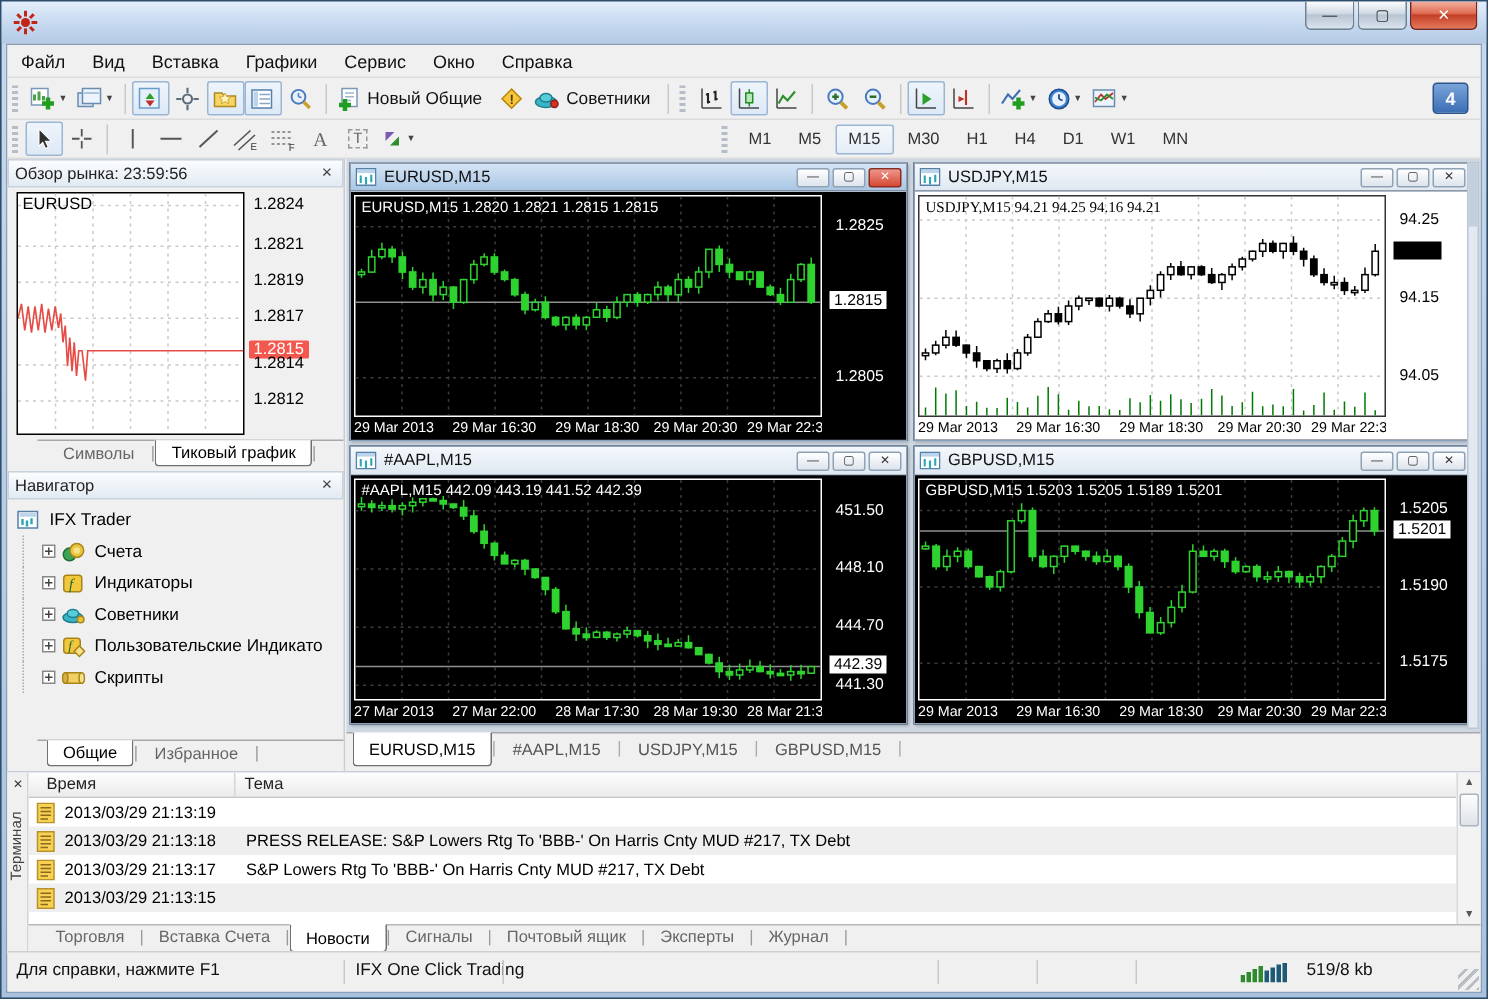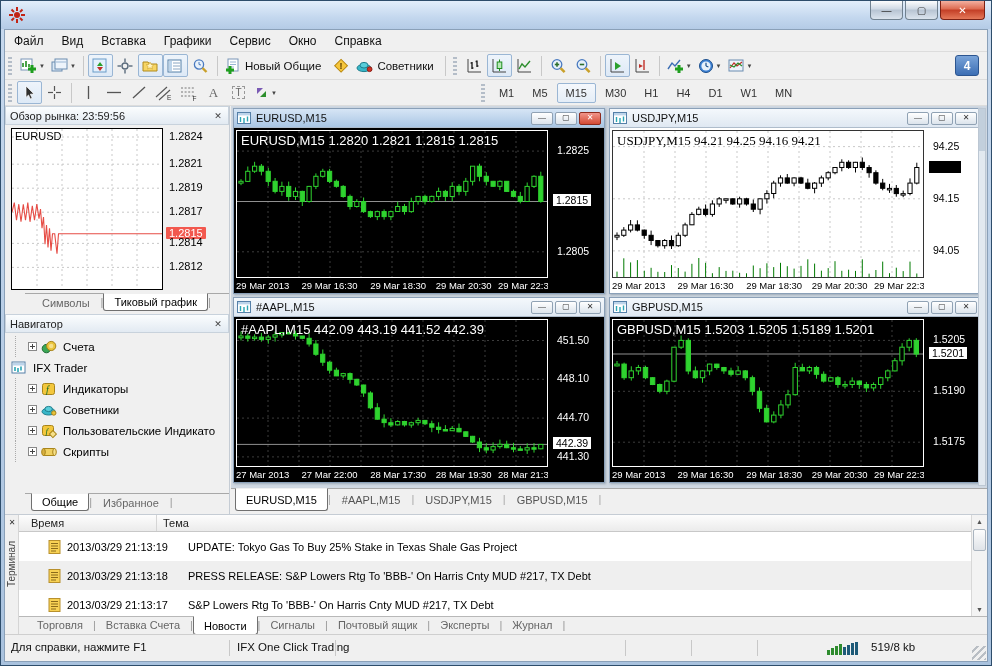--- a/index.html
+++ b/index.html
@@ -65,21 +65,21 @@
   .cwin.active .cw-title{background:linear-gradient(#d6e5f5,#a9c6e4);}
   .cw-name{font-size:11px;color:#111;margin-left:5px;}
   .cw-btns{margin-left:auto;display:flex;gap:2px;}
   .cwb{width:22px;height:13px;border:1px solid #90a2b4;border-radius:2px;background:linear-gradient(#fff,#dce4ec);font-size:8px;color:#333;display:flex;align-items:center;justify-content:center;line-height:1;}
   .cwin.active .cwb.close{background:linear-gradient(#f0958a,#d44a34);border-color:#8d2b1e;color:#fff;}
   .cw-client{position:absolute;left:0;top:19px;right:0;bottom:0;}
   .cwin.dark .cw-client{background:#000;}
   .cwin.light .cw-client{background:#fff;}
   .cw-plot{position:absolute;left:2px;top:2px;width:312px;height:148px;border:1px solid #fff;}
   .cwin.light .cw-plot{border-color:#333;font-family:Liberation Serif, serif;}
-  .cw-info{position:absolute;left:4px;top:2px;font-size:13px;color:#fff;white-space:nowrap;}
+  .cw-info{position:absolute;left:4px;top:2px;font-size:10px;color:#fff;white-space:nowrap;}
   .cwin.light .cw-info{color:#000;}
   .cw-scale{position:absolute;left:317px;top:2px;width:53px;height:148px;font-size:10.5px;}
   .sc{position:absolute;left:6px;color:#fff;}
   .cwin.light .sc{color:#000;}
   .sc.box-light{background:#fff;color:#000;padding:0 3px;left:2px;}
   .sc.box-dark{background:#000;color:#fff;padding:0 3px;left:2px;}
   .cw-axis{position:absolute;left:2px;top:152px;width:312px;height:13px;overflow:hidden;}
   .ax{position:absolute;top:0;font-size:9.5px;color:#fff;white-space:nowrap;}
   .cwin.light .ax{color:#000;}
   svg .grid{stroke-width:1;stroke-dasharray:2,3;fill:none;}
@@ -99,21 +99,21 @@
   .mtab-sep{color:#aaa;margin-top:4px;font-size:11px;}
   
   .terminal{position:absolute;left:0;right:0;top:484px;height:122px;background:#fff;border-top:1px solid #c5ccd4;}
   .term-strip{position:absolute;left:0;top:0;bottom:0;width:14px;background:#f0f0f0;border-right:1px solid #d5d5d5;}
   .term-x{position:absolute;left:1px;top:2px;width:12px;height:12px;font-size:8px;color:#333;text-align:center;line-height:12px;}
   .term-vlabel{position:absolute;left:1px;top:26px;writing-mode:vertical-rl;transform:rotate(180deg);font-size:10px;color:#444;}
   .term-table{position:absolute;left:14px;top:0;right:16px;bottom:20px;overflow:hidden;}
   .trow-head{height:17px;background:linear-gradient(#fdfdfd,#ebebeb);border-bottom:1px solid #c8c8c8;display:flex;font-size:11px;color:#222;}
   .tcol-time{width:138px;padding:2px 0 0 12px;border-right:1px solid #d5d5d5;}
   .tcol-topic{flex:1;padding:2px 0 0 6px;}
-  .trow{height:29px;display:flex;align-items:center;font-size:11px;color:#000;padding-left:24px;}
+  .trow{height:19px;display:flex;align-items:center;font-size:11px;color:#000;}
   .trow:nth-child(even){background:#efefef;}
   .trow .ticon{width:13px;height:14px;margin:0 6px 0 5px;flex:none;}
   .trow .ttime{width:114px;flex:none;}
   .trow .ttopic{padding-left:7px;white-space:nowrap;overflow:hidden;}
   .term-scroll{position:absolute;right:0;top:0;bottom:20px;width:16px;background:#f3f3f3;border-left:1px solid #d8d8d8;}
   .ts-arrow{position:absolute;left:0;width:15px;height:13px;font-size:7px;color:#555;text-align:center;line-height:13px;}
   .ts-thumb{position:absolute;left:1px;top:14px;width:13px;height:22px;background:linear-gradient(#fdfdfd,#dfe3e8);border:1px solid #aab4bf;border-radius:2px;}
   .term-tabs{position:absolute;left:14px;right:0;bottom:0;height:20px;background:#f0f0f0;border-top:1px solid #b8b8b8;display:flex;align-items:flex-start;padding-left:8px;}
   .ttab{font-size:11px;color:#666;padding:2px 10px;}
   .ttab.active{background:#fff;border:1px solid #707070;border-top-color:#fff;margin-top:-1px;color:#000;border-radius:0 0 3px 3px;padding-top:3px;}
@@ -500,39 +500,39 @@
               <span class="ptab-sep">|</span>
             </div>
         </div>
 
         <div>
           <div class="panel-head">
               <span>Навигатор</span>
               <span class="ph-x g-close">✕</span>
             </div>
           <div class="nav-body" id="nav-body">
+              <div class="nav-row nav-root">
+                <span class="nav-ico"><svg width="16" height="16" viewBox="0 0 16 16">
+                    <rect x="1" y="2" width="13" height="11" fill="#fff" stroke="#5580a8"></rect>
+                    <rect x="2" y="3" width="11" height="2.5" fill="#bcd4ea"></rect>
+                    <line x1="4" y1="7" x2="4" y2="11" stroke="#2aa6b4" stroke-width="1.6"></line>
+                    <line x1="7" y1="8" x2="7" y2="12" stroke="#2aa6b4" stroke-width="1.6"></line>
+                    <line x1="10" y1="6.5" x2="10" y2="10.5" stroke="#2aa6b4" stroke-width="1.6"></line>
+                  </svg></span>
+                <span>IFX Trader</span>
+              </div>
               <div class="nav-row">
                 <span class="nav-indent"></span>
                 <span class="nav-exp"></span>
                 <span class="nav-ico"><svg width="16" height="16" viewBox="0 0 16 16">
                     <circle cx="5.4" cy="9.6" r="4.2" fill="#3aa655" stroke="#1e6b34"></circle>
                     <circle cx="10.2" cy="7" r="4.6" fill="#eac43c" stroke="#a8841a"></circle>
                     <circle cx="10.2" cy="7" r="2.2" fill="#f6e08a"></circle>
                   </svg></span>
                 <span>Счета</span>
-              </div>
-              <div class="nav-row nav-root">
-                <span class="nav-ico"><svg width="16" height="16" viewBox="0 0 16 16">
-                    <rect x="1" y="2" width="13" height="11" fill="#fff" stroke="#5580a8"></rect>
-                    <rect x="2" y="3" width="11" height="2.5" fill="#bcd4ea"></rect>
-                    <line x1="4" y1="7" x2="4" y2="11" stroke="#2aa6b4" stroke-width="1.6"></line>
-                    <line x1="7" y1="8" x2="7" y2="12" stroke="#2aa6b4" stroke-width="1.6"></line>
-                    <line x1="10" y1="6.5" x2="10" y2="10.5" stroke="#2aa6b4" stroke-width="1.6"></line>
-                  </svg></span>
-                <span>IFX Trader</span>
               </div>
               <div class="nav-row">
                 <span class="nav-indent"></span>
                 <span class="nav-exp"></span>
                 <span class="nav-ico"><svg width="16" height="16" viewBox="0 0 16 16">
                     <rect x="1.5" y="2.5" width="12" height="11" rx="2" fill="#f3c73c" stroke="#a8841a"></rect>
                     <text x="5" y="11.5" font-size="10" font-style="italic" fill="#1a6f2a" font-family="serif">f</text>
                   </svg></span>
                 <span>Индикаторы</span>
               </div>
@@ -1196,21 +1196,20 @@
               <svg class="ticon" viewBox="0 0 13 14">
                 <rect x="1" y="0.5" width="11" height="13" fill="#f7d154" stroke="#b8902c"></rect>
                 <g stroke="#8a6a1a">
                   <line x1="3" y1="3.5" x2="10" y2="3.5"></line>
                   <line x1="3" y1="6" x2="10" y2="6"></line>
                   <line x1="3" y1="8.5" x2="10" y2="8.5"></line>
                   <line x1="3" y1="11" x2="8" y2="11"></line>
                 </g>
               </svg>
               <span class="ttime">2013/03/29 21:13:19</span>
-              <span class="ttopic">UPDATE: Tokyo Gas To Buy 25% Stake in Texas Shale Gas Project</span>
             </div>
             <div class="trow">
               <svg class="ticon" viewBox="0 0 13 14">
                 <rect x="1" y="0.5" width="11" height="13" fill="#f7d154" stroke="#b8902c"></rect>
                 <g stroke="#8a6a1a">
                   <line x1="3" y1="3.5" x2="10" y2="3.5"></line>
                   <line x1="3" y1="6" x2="10" y2="6"></line>
                   <line x1="3" y1="8.5" x2="10" y2="8.5"></line>
                   <line x1="3" y1="11" x2="8" y2="11"></line>
                 </g>

